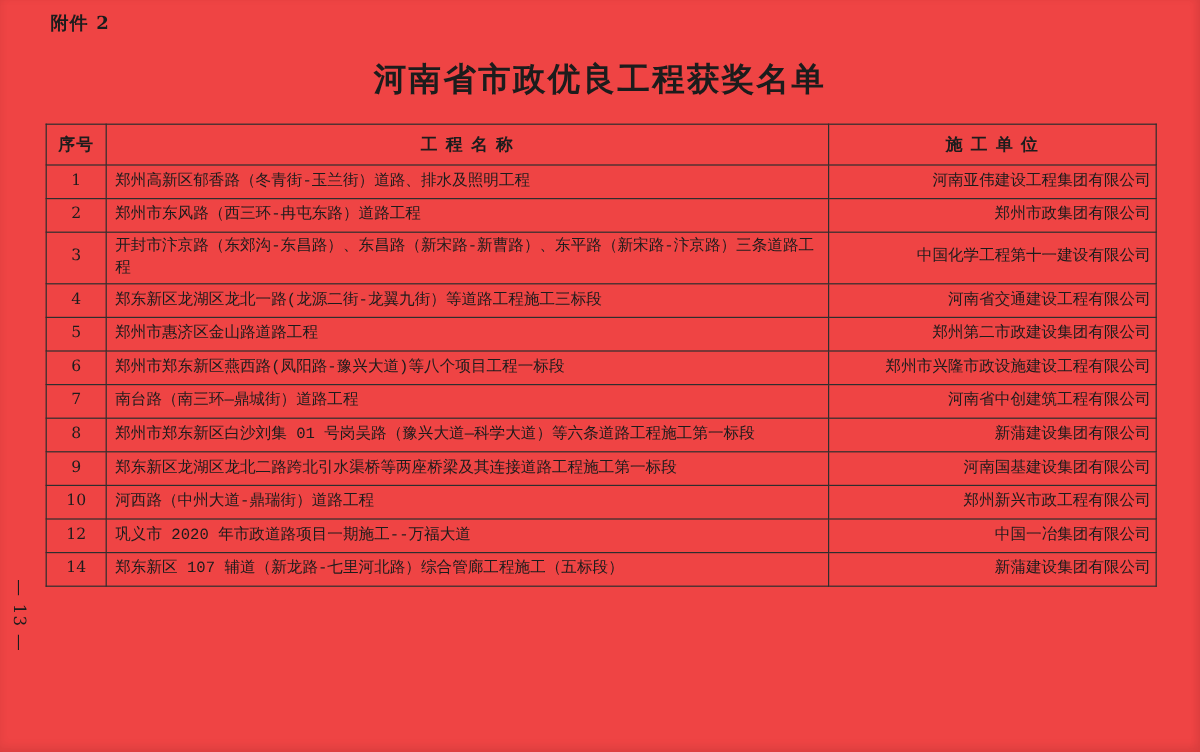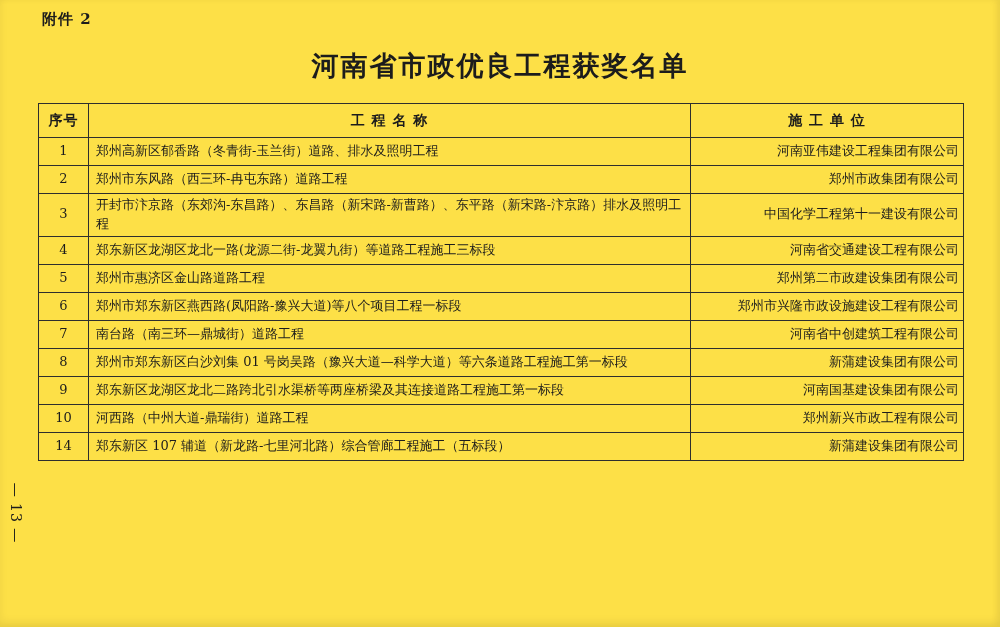--- a/index.html
+++ b/index.html
@@ -7,21 +7,21 @@
   body {
     font-family: "DejaVu Serif", "Liberation Serif", serif;
     background: #ffffff;
     color: #1c1c1c;
     position: relative;
     overflow: hidden;
   }
   .page {
     position: absolute;
     inset: 0;
-    background: #fde047;
+    background: #ef4444;
     box-shadow: inset 0 -5px 8px rgba(0,0,0,0.07), inset -4px 0 6px rgba(0,0,0,0.04);
   }
   .attachment-label {
     position: absolute;
     left: 42px;
     top: 10px;
     font-size: 15px;
     font-weight: bold;
     letter-spacing: 1px;
   }
@@ -57,21 +57,21 @@
   }
   .award-table td {
     height: 28px;
     font-size: 13px;
     line-height: 1.45;
   }
   col.c-no { width: 50px; }
   col.c-project { width: 602px; }
   col.c-company { width: 273px; }
   td.cell-no { text-align: center; }
-  td.cell-project { text-align: left; padding: 2px 5px 2px 7px; }
+  td.cell-project { text-align: left; padding: 2px 5px 2px 7px; font-family: Liberation Mono, monospace; }
   td.cell-company { text-align: right; padding: 2px 4px 2px 8px; }
   .page-number {
     position: absolute;
     left: -24px;
     top: 505px;
     width: 80px;
     text-align: center;
     font-size: 14px;
     letter-spacing: 1px;
     transform: rotate(90deg);
@@ -109,21 +109,21 @@
   </tr>
 
   <tr>
     <td class="cell-no">2</td>
     <td class="cell-project">郑州市东风路（西三环-冉屯东路）道路工程</td>
     <td class="cell-company">郑州市政集团有限公司</td>
   </tr>
 
   <tr>
     <td class="cell-no">3</td>
-    <td class="cell-project">开封市汴京路（东郊沟-东昌路）、东昌路（新宋路-新曹路）、东平路（新宋路-汴京路）排水及照明工程</td>
+    <td class="cell-project">开封市汴京路（东郊沟-东昌路）、东昌路（新宋路-新曹路）、东平路（新宋路-汴京路）三条道路工程</td>
     <td class="cell-company">中国化学工程第十一建设有限公司</td>
   </tr>
 
   <tr>
     <td class="cell-no">4</td>
     <td class="cell-project">郑东新区龙湖区龙北一路(龙源二街-龙翼九街）等道路工程施工三标段</td>
     <td class="cell-company">河南省交通建设工程有限公司</td>
   </tr>
 
   <tr>
@@ -156,20 +156,25 @@
     <td class="cell-company">河南国基建设集团有限公司</td>
   </tr>
 
   <tr>
     <td class="cell-no">10</td>
     <td class="cell-project">河西路（中州大道-鼎瑞街）道路工程</td>
     <td class="cell-company">郑州新兴市政工程有限公司</td>
   </tr>
 
 
+  <tr>
+    <td class="cell-no">12</td>
+    <td class="cell-project">巩义市 2020 年市政道路项目一期施工--万福大道</td>
+    <td class="cell-company">中国一冶集团有限公司</td>
+  </tr>
 
 
   <tr>
     <td class="cell-no">14</td>
     <td class="cell-project">郑东新区 107 辅道（新龙路-七里河北路）综合管廊工程施工（五标段）</td>
     <td class="cell-company">新蒲建设集团有限公司</td>
   </tr>
 
 </tbody>
   </table>

